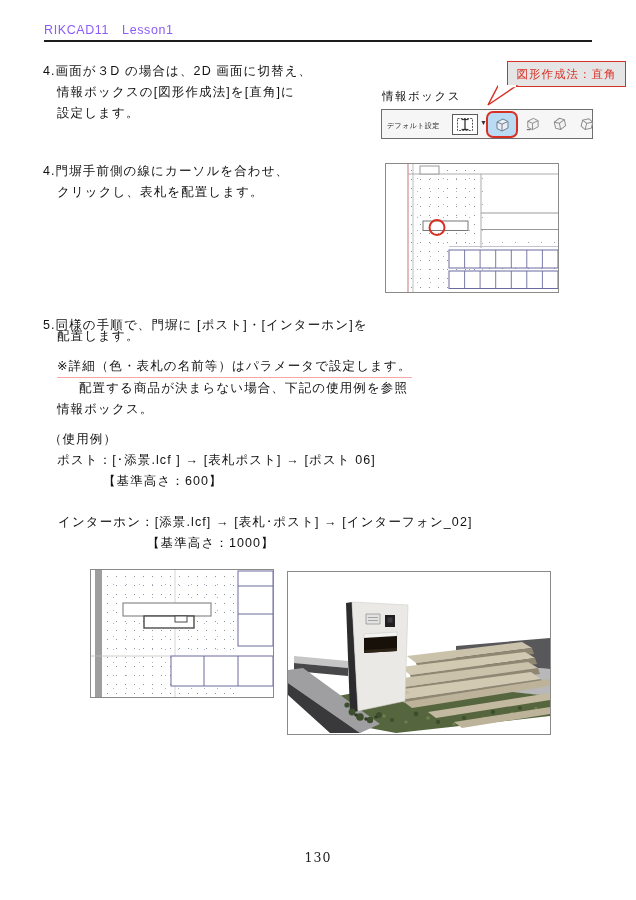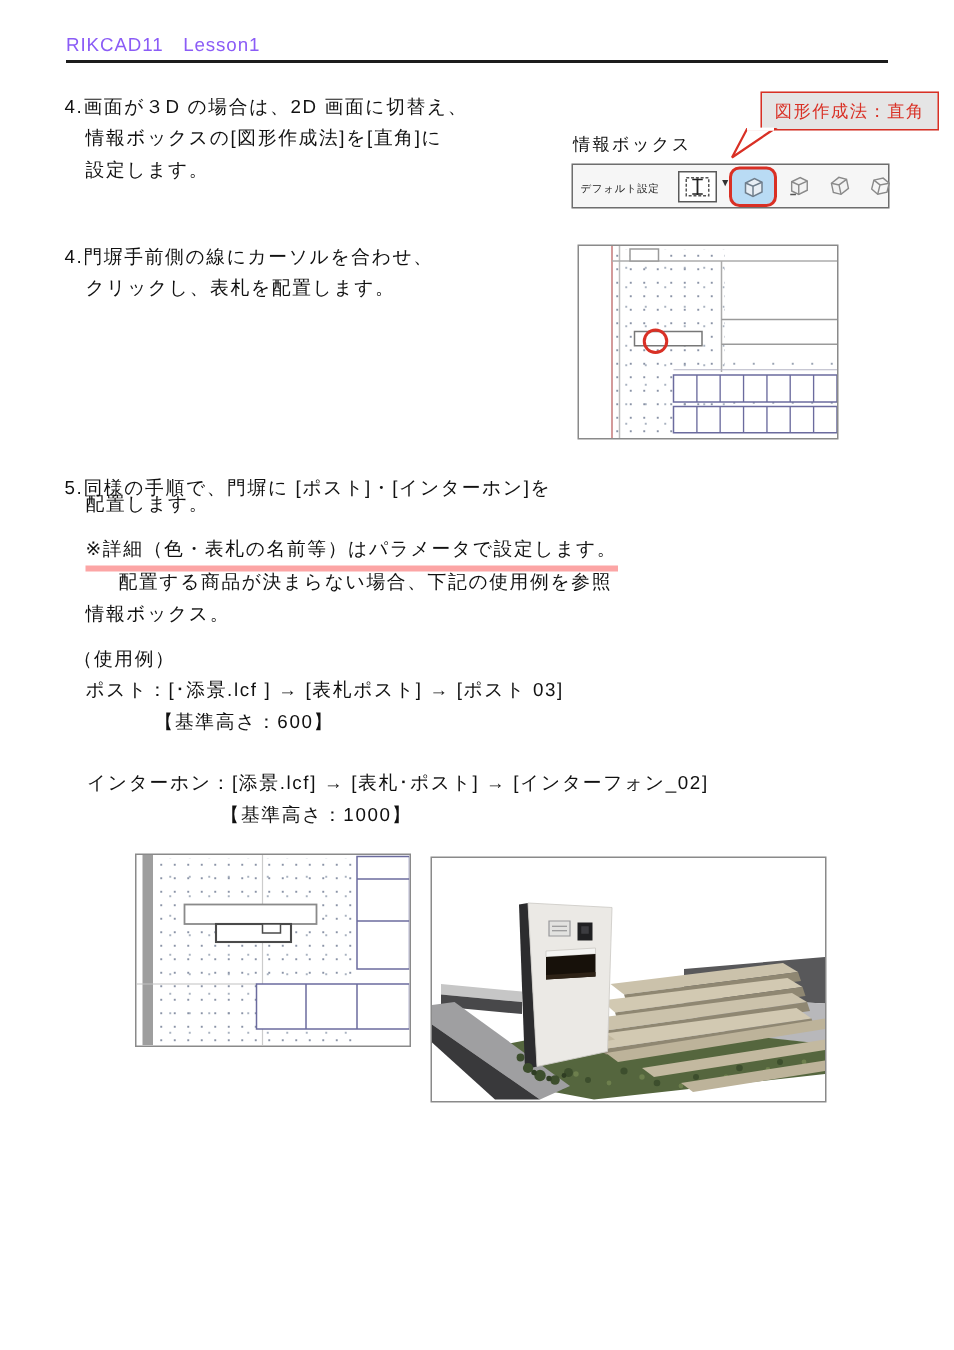--- a/index.html
+++ b/index.html
@@ -6,21 +6,21 @@
   .page{
     position:relative;width:636px;height:900px;margin:0 auto;background:#ffffff;
     font-family:"Liberation Sans","DejaVu Sans",sans-serif;color:#1a1a1a;overflow:hidden;
   }
   .abs{position:absolute;}
   
   .header-title{left:44px;top:22px;font-size:12.5px;letter-spacing:.6px;color:#8b5cf6;}
   .header-rule{left:44px;top:40px;width:548px;height:2px;background:#1c1c1c;}
   
   .tline{font-size:12.5px;letter-spacing:1.1px;color:#111;white-space:nowrap;}
-  .underlined{border-bottom:4px solid #fca5a5;padding-bottom:2px;}
+  .underlined{border-bottom:1px solid #fca5a5;padding-bottom:2px;}
   
   .callout{
     left:477px;top:61px;width:119px;height:26px;border:1.6px solid #d93025;background:#e5e5e5;
     color:#d93025;font-size:11.5px;letter-spacing:1px;display:flex;align-items:center;justify-content:center;
     box-sizing:border-box;white-space:nowrap;margin-left:30px;
   }
   .infobox-label{left:382px;top:89px;font-size:11.5px;letter-spacing:1.5px;color:#111;}
   
   .toolbar{
     left:381px;top:109px;width:212px;height:30px;background:#f6f6f6;border:1.2px solid #6e6e6e;
@@ -146,21 +146,21 @@
     </svg>
   </div>
 
   <div class="abs tline" style="left:43px;top:317px;">5.同様の手順で、門塀に [ポスト]・[インターホン]を</div>
   <div class="abs tline" style="left:57px;top:328px;">配置します。</div>
   <div class="abs tline underlined" style="left:57px;top:358px;">※詳細（色・表札の名前等）はパラメータで設定します。</div>
   <div class="abs tline" style="left:57px;top:380px;margin-left:22px;">配置する商品が決まらない場合、下記の使用例を参照</div>
   <div class="abs tline" style="left:57px;top:401px;">情報ボックス。</div>
 
   <div class="abs tline" style="left:49px;top:431px;">（使用例）</div>
-  <div class="abs tline" style="left:57px;top:452px;">ポスト：[･添景.lcf ] → [表札ポスト] → [ポスト 03]</div>
+  <div class="abs tline" style="left:57px;top:452px;">ポスト：[･添景.lcf ] → [表札ポスト] → [ポスト 06]</div>
   <div class="abs tline" style="left:103px;top:473px;">【基準高さ：600】</div>
   <div class="abs tline" style="left:58px;top:514px;">インターホン：[添景.lcf] → [表札･ポスト] → [インターフォン_02]</div>
   <div class="abs tline" style="left:147px;top:535px;">【基準高さ：1000】</div>
 
   <div class="abs fig" style="left:90px;top:569px;width:182px;height:127px;border-width:1px;">
     <div class="stipple" style="left:12px;top:2px;width:134px;height:123px;"></div>
     <svg width="182" height="127" viewBox="0 0 182 127" style="position:absolute;left:0;top:0;">
       <rect x="4" y="0" width="7" height="127" fill="#9e9e9e"></rect>
       <line x1="84" y1="0" x2="84" y2="127" stroke="#cccccc" stroke-width="0.8"></line>
       <line x1="0" y1="86" x2="80" y2="86" stroke="#c2c2c2" stroke-width="0.8"></line>
@@ -250,14 +250,15 @@
           <circle cx="59" cy="133" r="2.6"></circle>
       </g>
       <g fill="#2f3d23">
         <circle cx="68" cy="143" r="1.8"></circle>
           <circle cx="78" cy="147" r="1.8"></circle>
           <circle cx="88" cy="145" r="1.6"></circle>
       </g>
     </svg>
   </div>
 
+  <div class="abs page-number">130</div>
 
 </div>
 
 </body></html>

